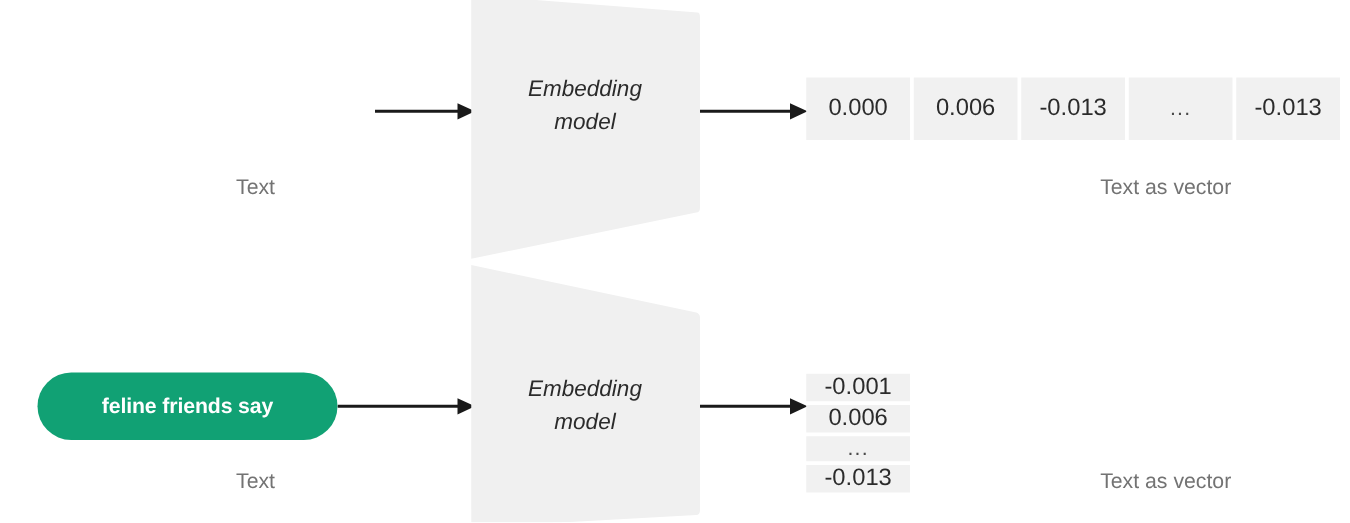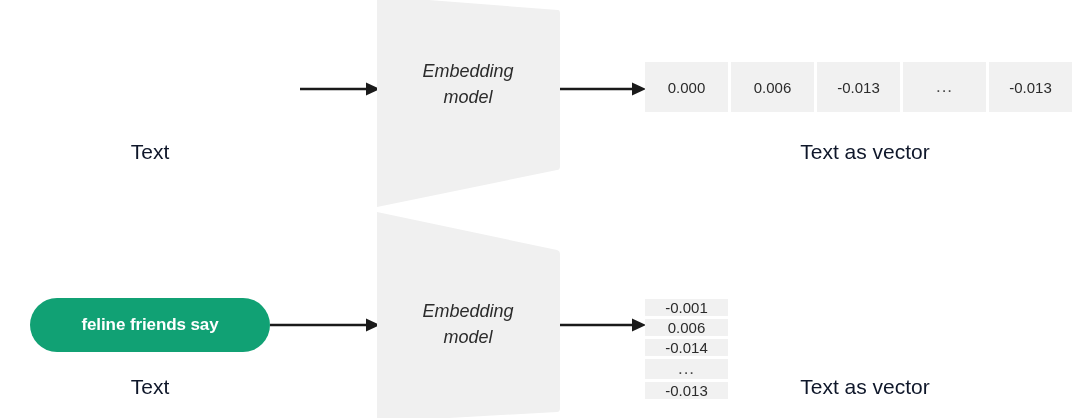--- a/index.html
+++ b/index.html
@@ -43,23 +43,23 @@
   .pill-bottom {
     left: 30px;
     top: 298px;
     width: 240px;
     height: 54px;
   }
 
   
   .caption {
     position: absolute;
-    color: #0f172a;
-    font-size: 21px;
-    text-align: center;
+    color: #737373;
+    font-size: 17px;
+    text-align: right;
     white-space: nowrap;
   }
   .cap-text-top    { left: 80px;  top: 140px; width: 140px; }
   .cap-text-bottom { left: 80px;  top: 375px; width: 140px; }
   .cap-vec-top     { left: 745px; top: 140px; width: 240px; }
   .cap-vec-bottom  { left: 745px; top: 375px; width: 240px; }
 
   
   .trapezoid-wrap {
     position: absolute;
@@ -107,21 +107,21 @@
   .vector-row-bottom { left: 645px; top: 299px; flex-direction: column; }
 
   .vector-cell {
     width: 83px;
     height: 50px;
     background: #f1f1f1;
     display: flex;
     align-items: center;
     justify-content: center;
     color: #2b2b2b;
-    font-size: 15px;
+    font-size: 19px;
     box-sizing: border-box;
   }
   .vector-cell.ellipsis {
     color: #4a4a4a;
     font-size: 17px;
     letter-spacing: 1px;
   }
 </style>
 </head>
 <body>
@@ -169,21 +169,20 @@
   <div class="arrow arrow-out-bottom">
     <svg width="88" height="16" viewBox="0 0 88 16">
       <line x1="0" y1="8" x2="76" y2="8" stroke="#1a1a1a" stroke-width="2.4"></line>
       <polygon points="74,1.5 88,8 74,14.5" fill="#1a1a1a"></polygon>
     </svg>
   </div>
 
   <div class="vector-row vector-row-bottom">
     <div class="vector-cell">-0.001</div>
     <div class="vector-cell">0.006</div>
-    <div class="vector-cell">-0.014</div>
     <div class="vector-cell ellipsis">...</div>
     <div class="vector-cell">-0.013</div>
   </div>
 
   <div class="caption cap-vec-bottom">Text as vector</div>
 
   <div class="trapezoid-wrap">
     <svg width="210" height="418" viewBox="0 0 210 418">
 
       <path d="M 17 -4 L 198 10 Q 200 10 200 14 L 200 166 Q 200 170 197 170 L 17 207 Q 17 207 17 204 Z" fill="#f0f0f0"></path>

